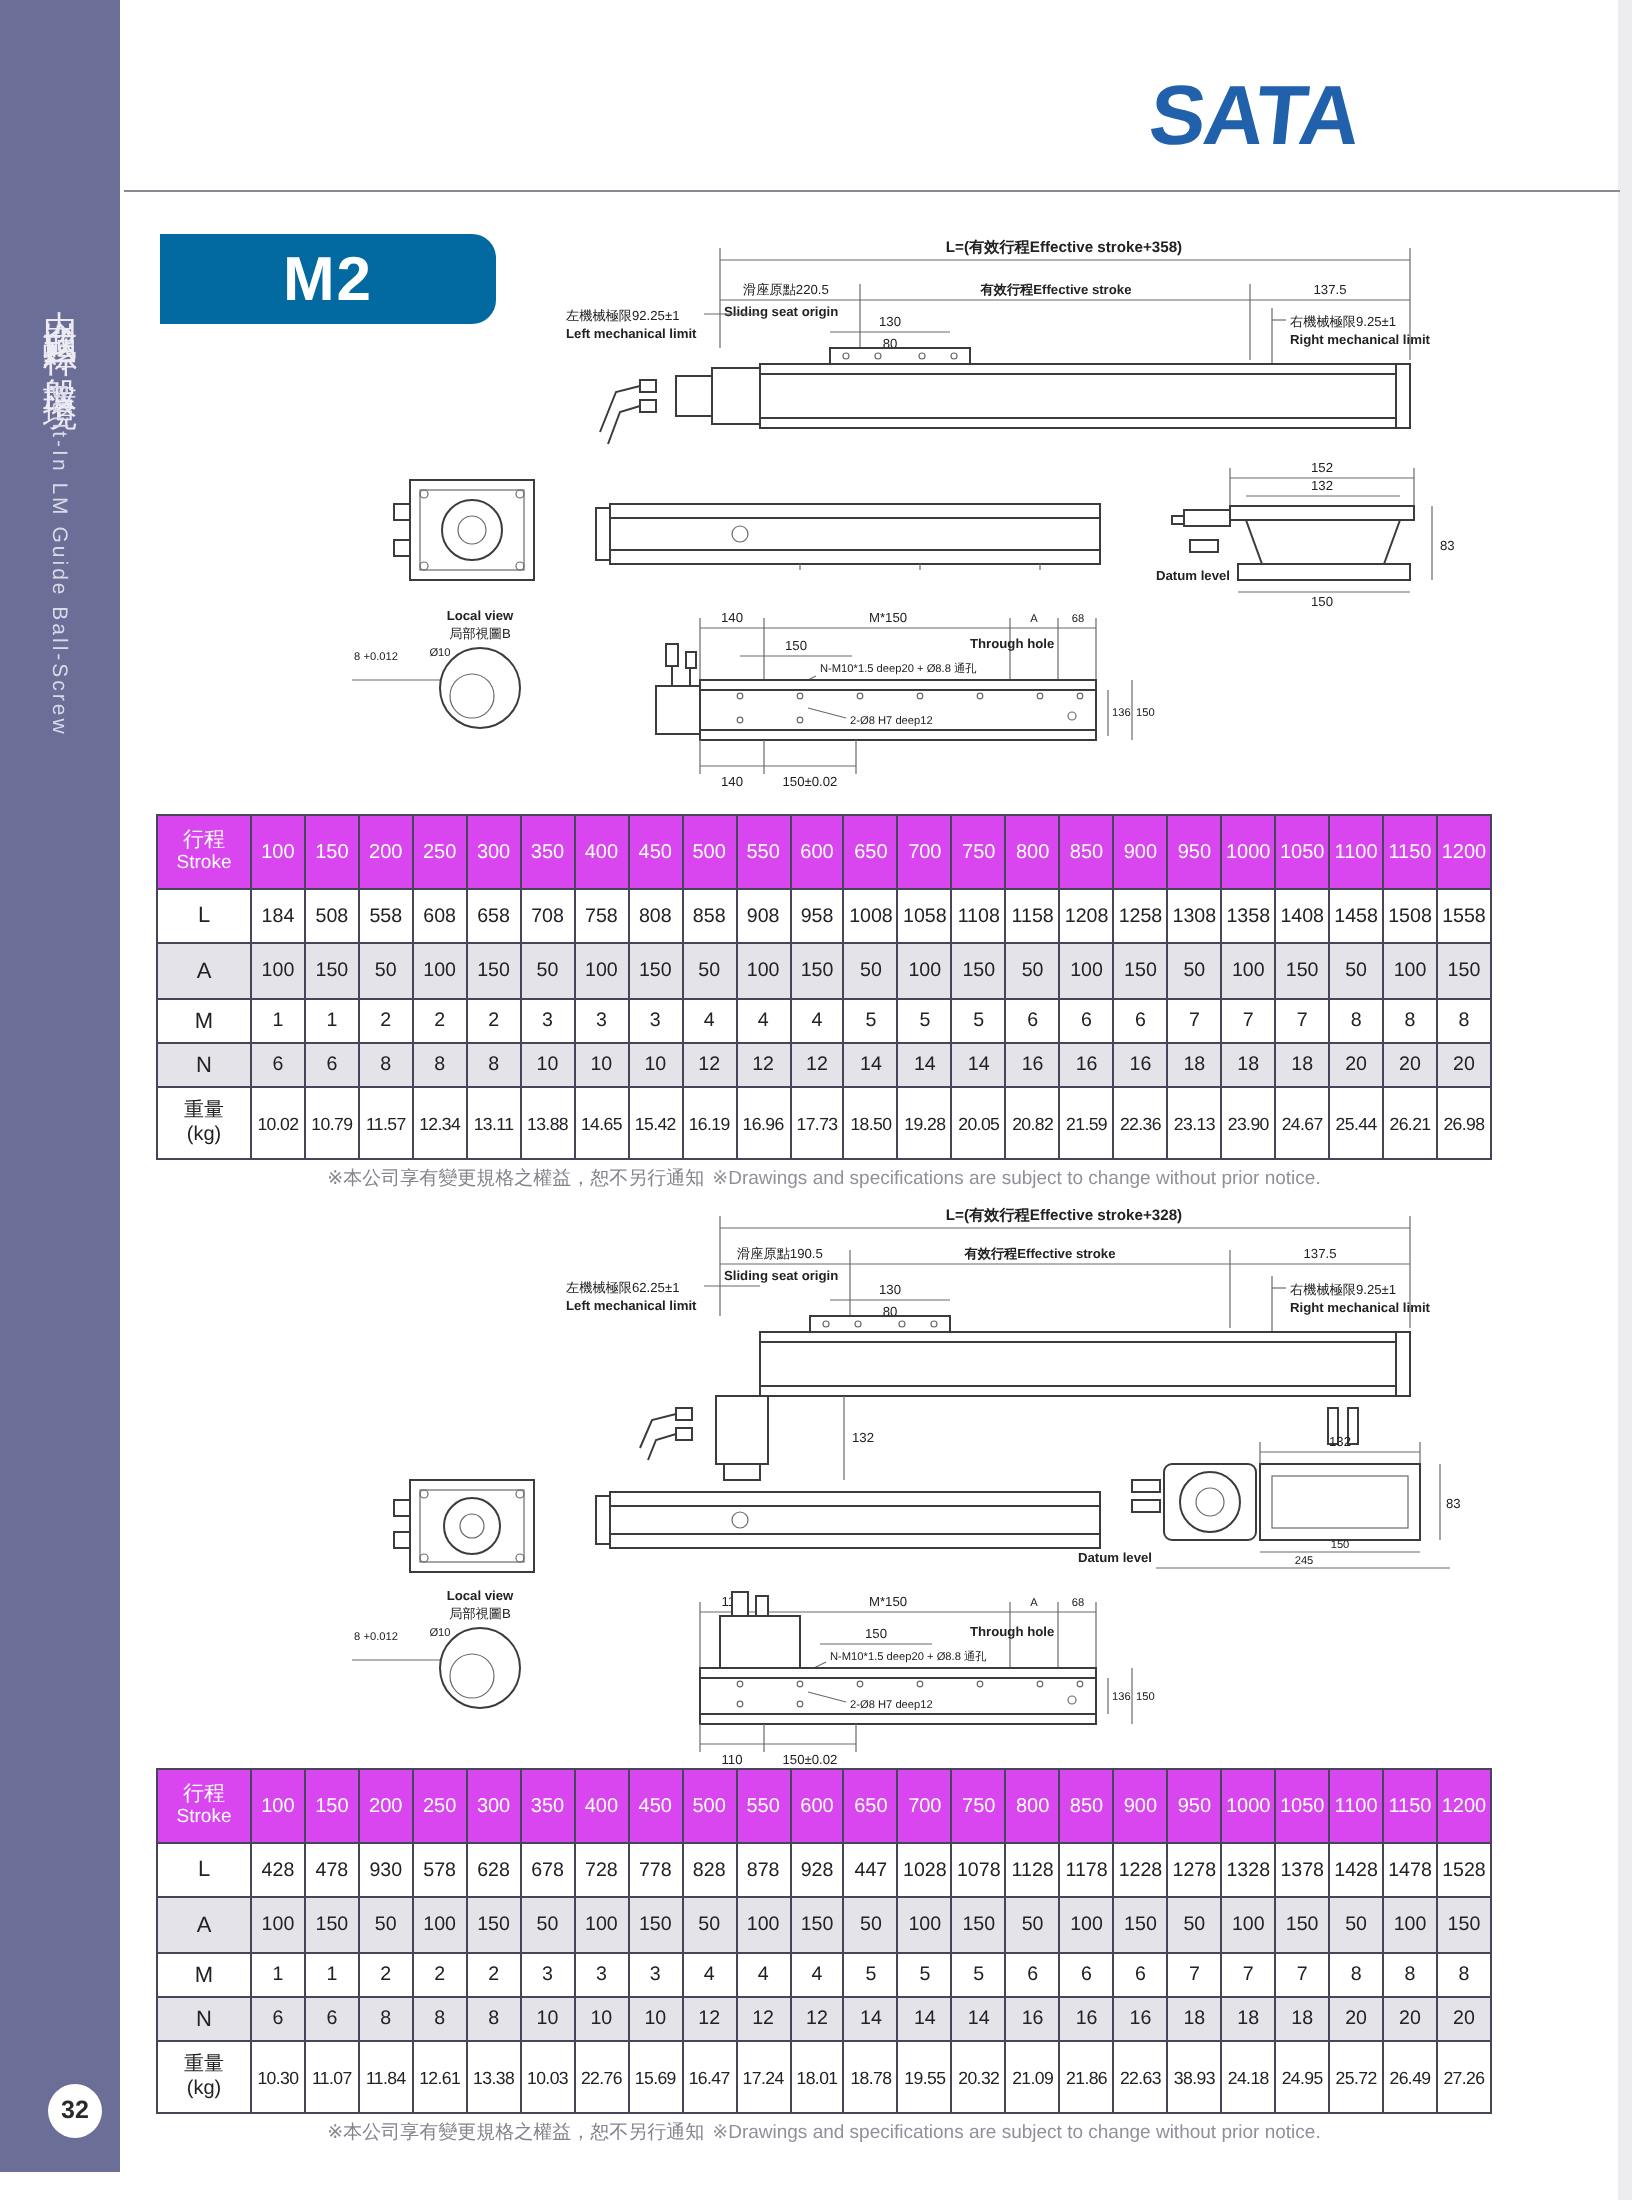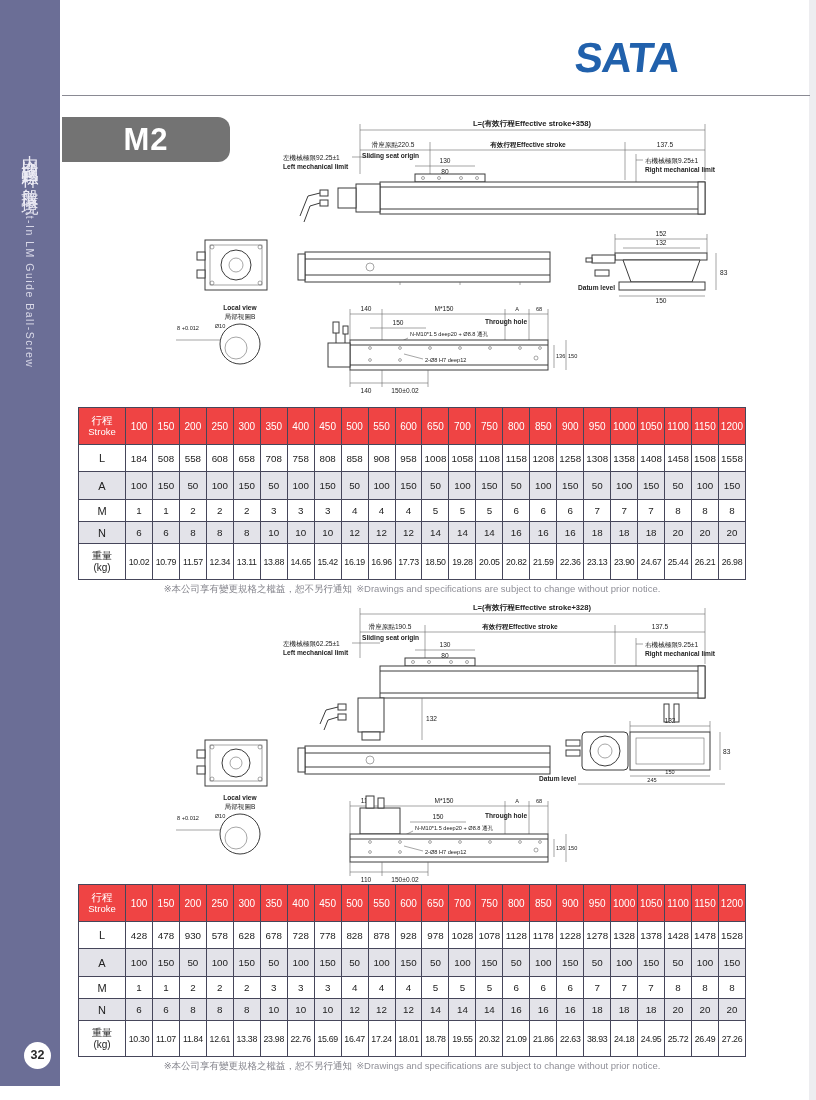--- a/index.html
+++ b/index.html
@@ -10,38 +10,38 @@
   .sidebar-text{position:absolute;left:0;top:142px;width:60px;display:flex;justify-content:center;}
   .sidebar-text .vstack{writing-mode:vertical-rl;text-orientation:mixed;}
   .sidebar-zh{font-size:17px;letter-spacing:4px;color:#ecebf4;}
   .sidebar-en{font-size:10.5px;letter-spacing:1.5px;color:#d9d9e8;}
   .page-circle{position:absolute;left:24px;top:1042px;width:27px;height:27px;border-radius:50%;
         background:#fff;color:#2a2a2a;font-size:12.5px;font-weight:bold;line-height:27px;text-align:center;}
   
   .logo{position:absolute;left:575px;top:34px;font-size:42px;font-weight:900;color:#2161ac;
         transform:skewX(-6deg);letter-spacing:-1px;}
   .head-rule{position:absolute;left:62px;top:95px;width:748px;height:0;border-top:1px solid #8a8a93;}
-  .model-block{position:absolute;left:62px;width:168px;height:45px;background:#737373;
+  .model-block{position:absolute;left:80px;width:168px;height:45px;background:#0369a1;
         border-radius:0 12px 12px 0;color:#fff;font-size:31px;font-weight:800;letter-spacing:1px;
         display:flex;align-items:center;justify-content:center;}
   #m2-block{top:117px;} #m3-block{top:610px;}
   
   .dwg{position:absolute;left:70px;}
   #dwg-m2{top:112px;} #dwg-m3{top:600px;}
   .dwg text{fill:#222;font-family:"Liberation Sans",sans-serif;}
   .t5{font-size:5.6px;} .t6{font-size:6.6px;} .t7{font-size:7.6px;} .b{font-weight:bold;}
   .ln{stroke:#3c3c3c;stroke-width:1;fill:none;}
   .lf{stroke:#3c3c3c;stroke-width:1;fill:#fff;}
   .dm{stroke:#6a6a6a;stroke-width:0.6;fill:none;}
   
   .spec-table{position:absolute;left:78px;width:668px;border-collapse:collapse;table-layout:fixed;}
   #table-m2{top:407px;} #table-m3{top:884px;}
   .spec-table th,.spec-table td{border:1px solid #46465a;text-align:center;vertical-align:middle;
         padding:0;font-weight:normal;}
-  .spec-table thead th{background:#ef4444;color:#fff;font-size:10px;height:36px;}
+  .spec-table thead th{background:#d946ef;color:#fff;font-size:10px;height:36px;}
   .spec-table thead th.corner{width:46px;font-size:10.5px;line-height:1.1;}
   .spec-table thead th.corner .en{font-size:9.5px;}
   .spec-table tbody th{font-size:11px;background:#fff;}
   .spec-table tbody td{font-size:9.8px;background:#fff;}
   .spec-table tbody tr.shade th,.spec-table tbody tr.shade td{background:#e3e3e9;}
   .spec-table tbody tr.wt td{font-size:8.8px;letter-spacing:-0.3px;}
   .spec-table tbody tr.wt th{font-size:10px;line-height:1.15;}
   
   .note{position:absolute;left:78px;width:668px;text-align:center;font-size:9.5px;color:#909098;}
   #note-m2{top:583px;} #note-m3{top:1060px;}
@@ -559,21 +559,21 @@
           <td>478</td>
           <td>930</td>
           <td>578</td>
           <td>628</td>
           <td>678</td>
           <td>728</td>
           <td>778</td>
           <td>828</td>
           <td>878</td>
           <td>928</td>
-          <td>978</td>
+          <td>447</td>
           <td>1028</td>
           <td>1078</td>
           <td>1128</td>
           <td>1178</td>
           <td>1228</td>
           <td>1278</td>
           <td>1328</td>
           <td>1378</td>
           <td>1428</td>
           <td>1478</td>
@@ -660,21 +660,21 @@
         <tr class="wt" style="height: 36px;">
           <th>
             <div>重量</div>
             <div>(kg)</div>
           </th>
           <td>10.30</td>
           <td>11.07</td>
           <td>11.84</td>
           <td>12.61</td>
           <td>13.38</td>
-          <td>23.98</td>
+          <td>10.03</td>
           <td>22.76</td>
           <td>15.69</td>
           <td>16.47</td>
           <td>17.24</td>
           <td>18.01</td>
           <td>18.78</td>
           <td>19.55</td>
           <td>20.32</td>
           <td>21.09</td>
           <td>21.86</td>

